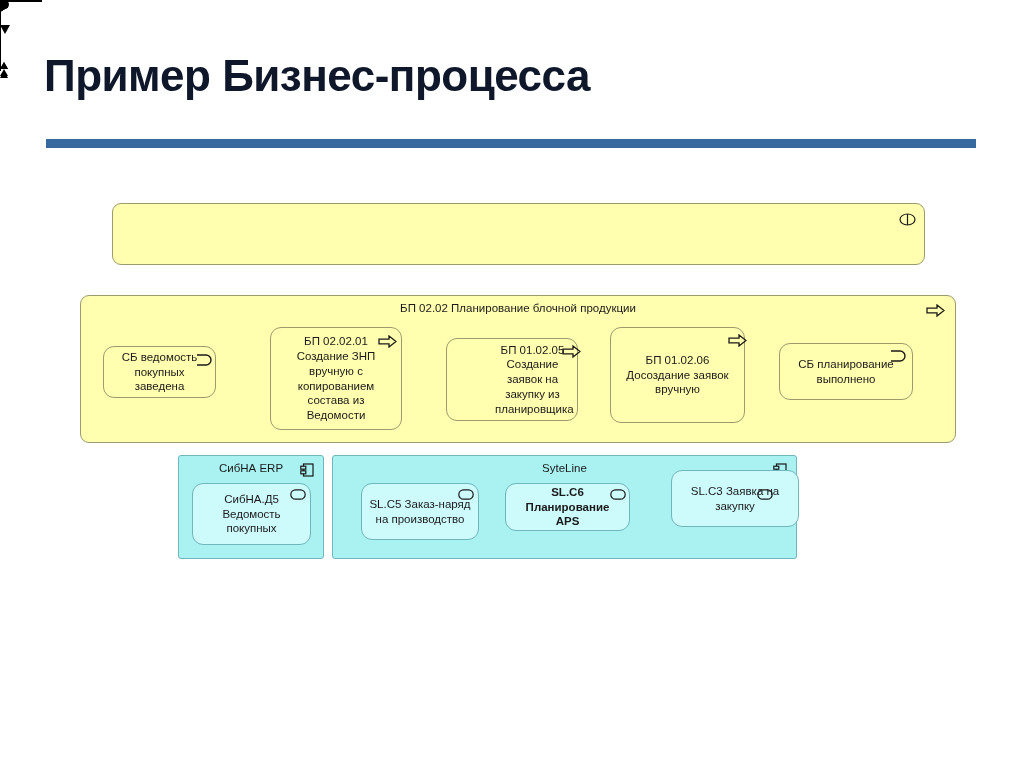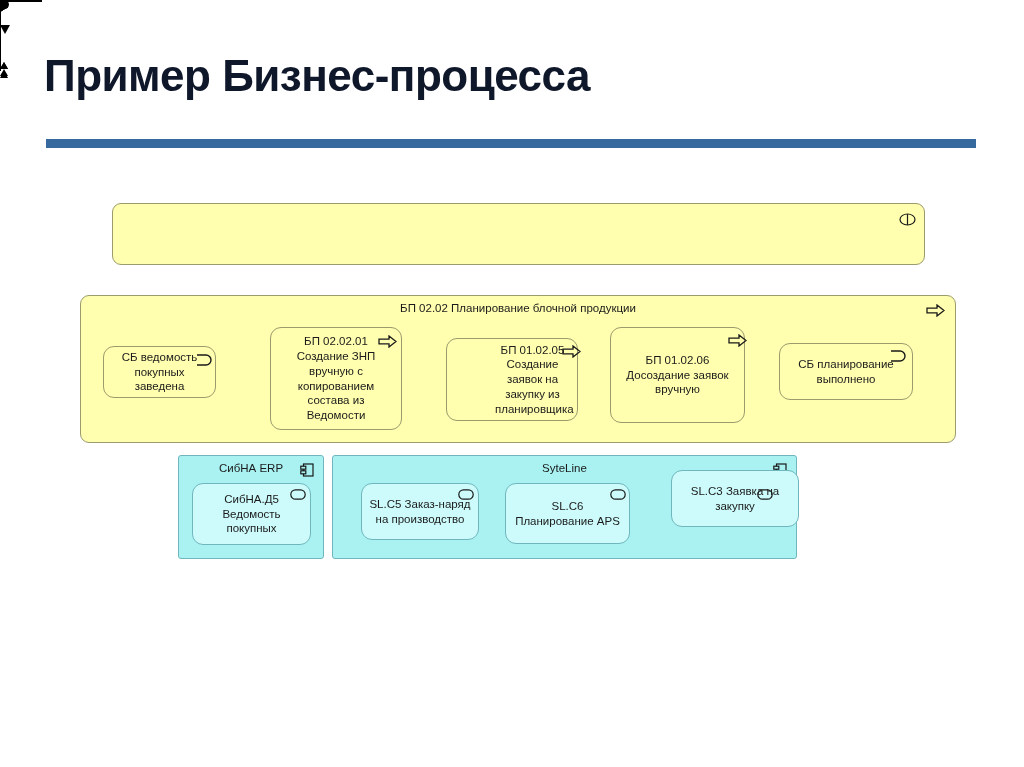--- a/index.html
+++ b/index.html
@@ -270,21 +270,21 @@
 
   <div class="node blue" style="left:361px; top:483px; width:118px; height:57px;">
     <span class="label">SL.C5 Заказ-наряд на производство</span>
   </div>
   <div class="icon" style="left:458px; top:489px;">
     <svg width="16" height="11" viewBox="0 0 16 11">
       <rect x="0.8" y="0.8" width="14.4" height="9.4" rx="4.7" fill="none" stroke="#1a1a1a" stroke-width="1.2"></rect>
     </svg>
   </div>
 
-  <div class="node blue" style="left:505px; top:483px; width:125px; height:61px;">
+  <div class="node blue" style="left:505px; top:483px; width:125px; height:48px;font-weight:bold;">
     <span class="label">SL.C6 Планирование APS</span>
   </div>
   <div class="icon" style="left:610px; top:489px;">
     <svg width="16" height="11" viewBox="0 0 16 11">
       <rect x="0.8" y="0.8" width="14.4" height="9.4" rx="4.7" fill="none" stroke="#1a1a1a" stroke-width="1.2"></rect>
     </svg>
   </div>
 
   <div class="node blue" style="left:653px; top:470px; width:128px; height:57px;margin-left:18px;">
     <span class="label">SL.C3 Заявка на закупку</span>

